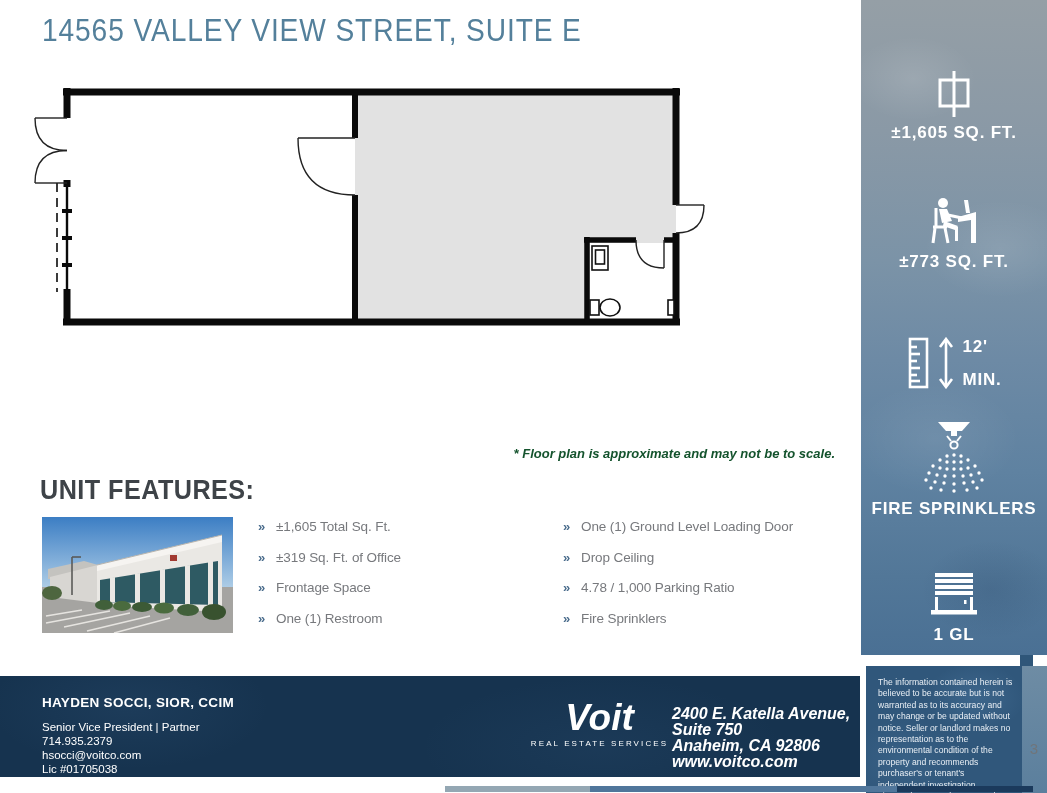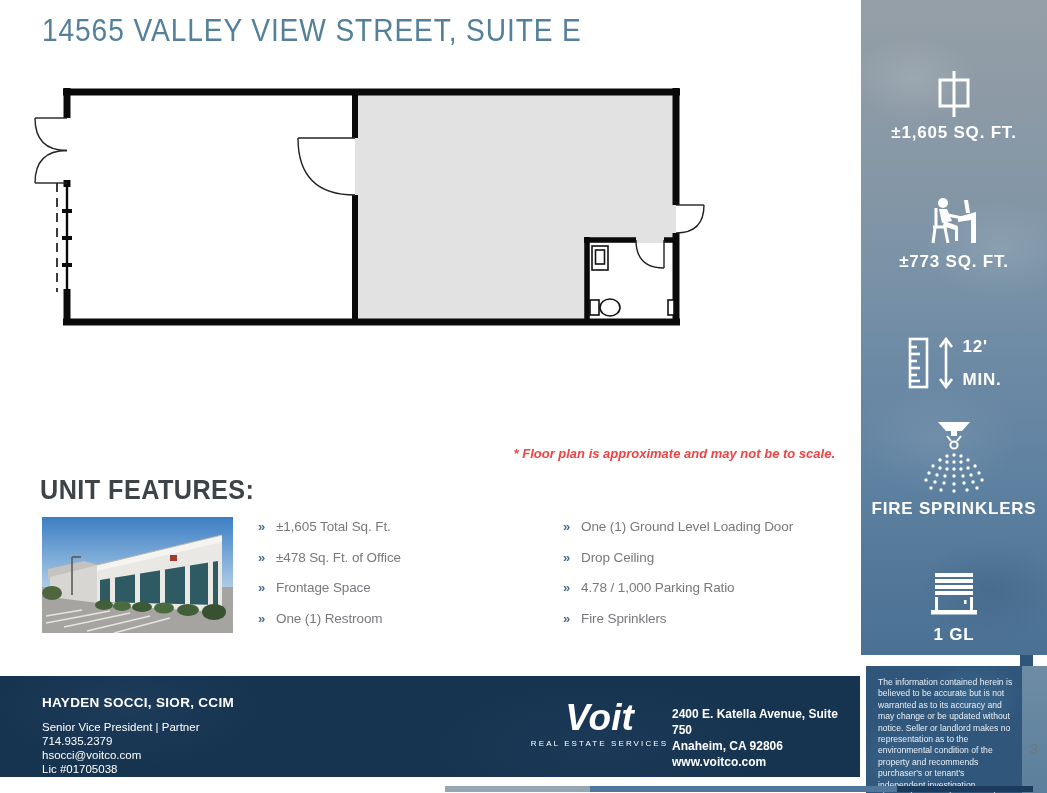--- a/index.html
+++ b/index.html
@@ -9,21 +9,21 @@
 
   
   .page-title{left:42px;top:12px;font-size:32px;font-weight:500;color:#54809b;
               letter-spacing:1px;transform:scaleX(.88);transform-origin:0 50%;white-space:nowrap;}
 
   
   .floorplan{left:30px;top:84px;}
 
   
   .plan-note{left:470px;top:446px;width:365px;text-align:right;font-size:13px;
-             font-style:italic;font-weight:700;color:#ef4444;}
+             font-style:italic;font-weight:700;color:#14532d;}
 
   
   .features-heading{left:40px;top:474px;font-size:28px;font-weight:800;color:#3e4348;
                     letter-spacing:.5px;transform:scaleX(.9);transform-origin:0 50%;white-space:nowrap;}
   .feature-row{display:flex;gap:0;font-size:13.5px;color:#77797d;letter-spacing:-0.1px;}
   .feature-bullet{color:#4a6c8c;font-weight:700;width:18px;font-size:13px;}
   .fc1{left:258px;width:280px;}
   .fc2{left:563px;width:290px;}
   .r1{top:519px;} .r2{top:550px;} .r3{top:580px;} .r4{top:611px;}
 
@@ -48,21 +48,21 @@
     background:
       radial-gradient(ellipse 200px 90px at 15% 30%, rgba(90,140,190,.10), transparent 70%),
       radial-gradient(ellipse 260px 100px at 70% 70%, rgba(90,140,190,.08), transparent 70%),
       #16334f;}
   .agent{left:42px;top:19px;color:#ffffff;}
   .agent-name{font-size:13.5px;font-weight:700;letter-spacing:.3px;margin-bottom:10px;}
   .agent-line{font-size:11.5px;line-height:14px;font-weight:400;}
   .brand{left:527px;top:24px;color:#ffffff;text-align:center;width:145px;}
   .brand-name{font-size:37px;font-weight:800;font-style:italic;line-height:36px;letter-spacing:0;}
   .brand-tag{font-size:8px;letter-spacing:2.1px;font-weight:400;margin-top:3px;}
-  .office{left:672px;top:30px;color:#ffffff;font-size:12px;font-weight:700;line-height:16px;}
+  .office{left:672px;top:30px;color:#ffffff;font-size:16px;font-weight:700;line-height:16px;font-style:italic;}
 
   
   .connector{left:1020px;top:655px;width:13px;height:12px;background:#2f5679;}
   .disclaimer-panel{left:866px;top:666px;width:156px;height:127px;
     background:
       radial-gradient(ellipse 70px 50px at 70% 25%, rgba(120,170,215,.18), transparent 70%),
       radial-gradient(ellipse 80px 60px at 25% 75%, rgba(120,170,215,.12), transparent 70%),
       #30577b;box-sizing:border-box;padding:11px 8px 0 12px;}
   .disclaimer-text{color:#e9eff5;font-size:8.6px;line-height:11.4px;}
   .side-strip{left:1022px;top:666px;width:25px;height:127px;
@@ -203,21 +203,21 @@
       <line x1="30" y1="40" x2="39" y2="40"></line>
     </g>
   </svg>
 
   <div class="abs feature-row fc1 r1">
     <span class="feature-bullet">»</span>
     <span>±1,605 Total Sq. Ft.</span>
   </div>
   <div class="abs feature-row fc1 r2">
     <span class="feature-bullet">»</span>
-    <span>±478 Sq. Ft. of Office</span>
+    <span>±319 Sq. Ft. of Office</span>
   </div>
   <div class="abs feature-row fc1 r3">
     <span class="feature-bullet">»</span>
     <span>Frontage Space</span>
   </div>
   <div class="abs feature-row fc1 r4">
     <span class="feature-bullet">»</span>
     <span>One (1) Restroom</span>
   </div>
 

